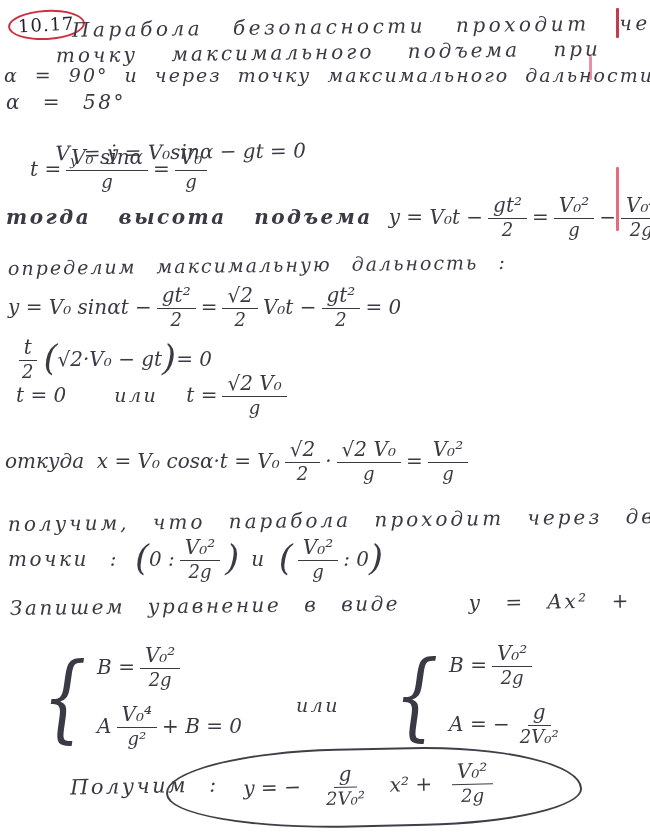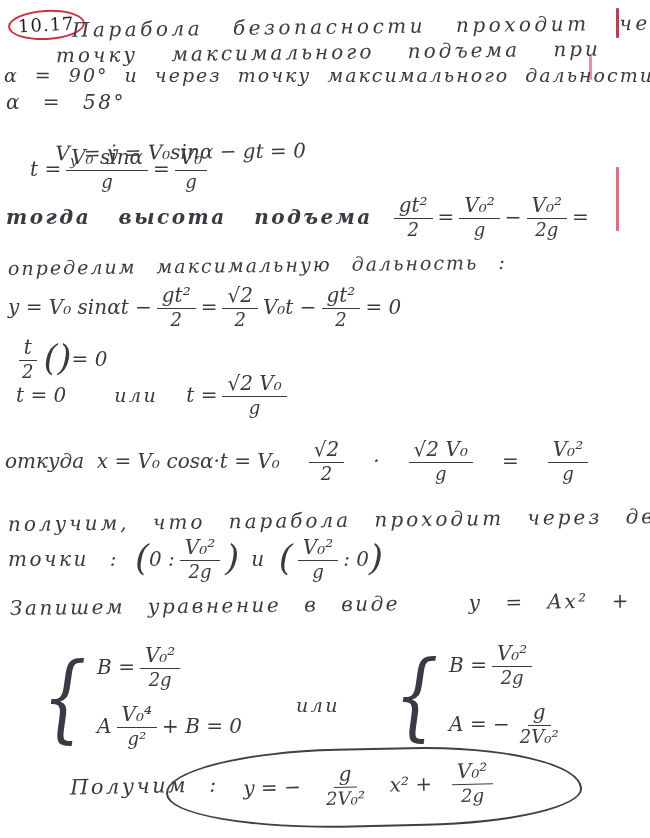--- a/index.html
+++ b/index.html
@@ -56,20 +56,21 @@
 
   <div class="abs row math" style="left:30px;top:146px;">
     <span>t =</span>
     <span class="frac"><span class="fnum">V₀ sinα</span><span class="fden">g</span></span>
     <span>=</span>
     <span class="frac"><span class="fnum">V₀</span><span class="fden">g</span></span>
   </div>
 
   <div class="abs row math" style="left:6px;top:194px;">
     <span class="prose" style="word-spacing:18px;margin-right:16px;font-weight:bold;">тогда высота подъема</span>
+    <span>y = V₀t −</span>
     <span class="frac"><span class="fnum">gt²</span><span class="fden">2</span></span>
     <span>=</span>
     <span class="frac"><span class="fnum">V₀²</span><span class="fden">g</span></span>
     <span>−</span>
     <span class="frac"><span class="fnum">V₀²</span><span class="fden">2g</span></span>
     <span>=</span>
     
   </div>
 
   <div class="abs prose tilt1" style="left:8px;top:254px;font-size:19px;letter-spacing:2px;">определим максимальную дальность :</div>
@@ -80,32 +81,33 @@
     <span>=</span>
     <span class="frac"><span class="fnum">√2</span><span class="fden">2</span></span>
     <span>V₀t −</span>
     <span class="frac"><span class="fnum">gt²</span><span class="fden">2</span></span>
     <span>= 0</span>
   </div>
 
   <div class="abs row math" style="left:12px;top:336px;">
     <span class="frac"><span class="fnum">t</span><span class="fden">2</span></span>
     <span class="bp">(</span>
+    <span>√2·V₀ − gt</span>
     <span class="bp">)</span>
     <span>= 0</span>
   </div>
 
   <div class="abs row math" style="left:16px;top:372px;">
     <span>t = 0</span>
     <span class="prose" style="margin-left:48px;font-size:19px;">или</span>
     <span style="margin-left:28px;">t =</span>
     <span class="frac"><span class="fnum">√2 V₀</span><span class="fden">g</span></span>
   </div>
 
-  <div class="abs row math" style="left:5px;top:438px;gap:24px;">
+  <div class="abs row math" style="left:5px;top:438px;">
     <span>откуда  x = V₀ cosα·t = V₀</span>
     <span class="frac"><span class="fnum">√2</span><span class="fden">2</span></span>
     <span>·</span>
     <span class="frac"><span class="fnum">√2 V₀</span><span class="fden">g</span></span>
     <span>=</span>
     <span class="frac"><span class="fnum">V₀²</span><span class="fden">g</span></span>
   </div>
 
   <div class="abs prose tilt1" style="left:8px;top:508px;letter-spacing:3px;word-spacing:14px;">получим, что парабола проходит через две</div>
   <div class="abs row math" style="left:8px;top:536px;">

